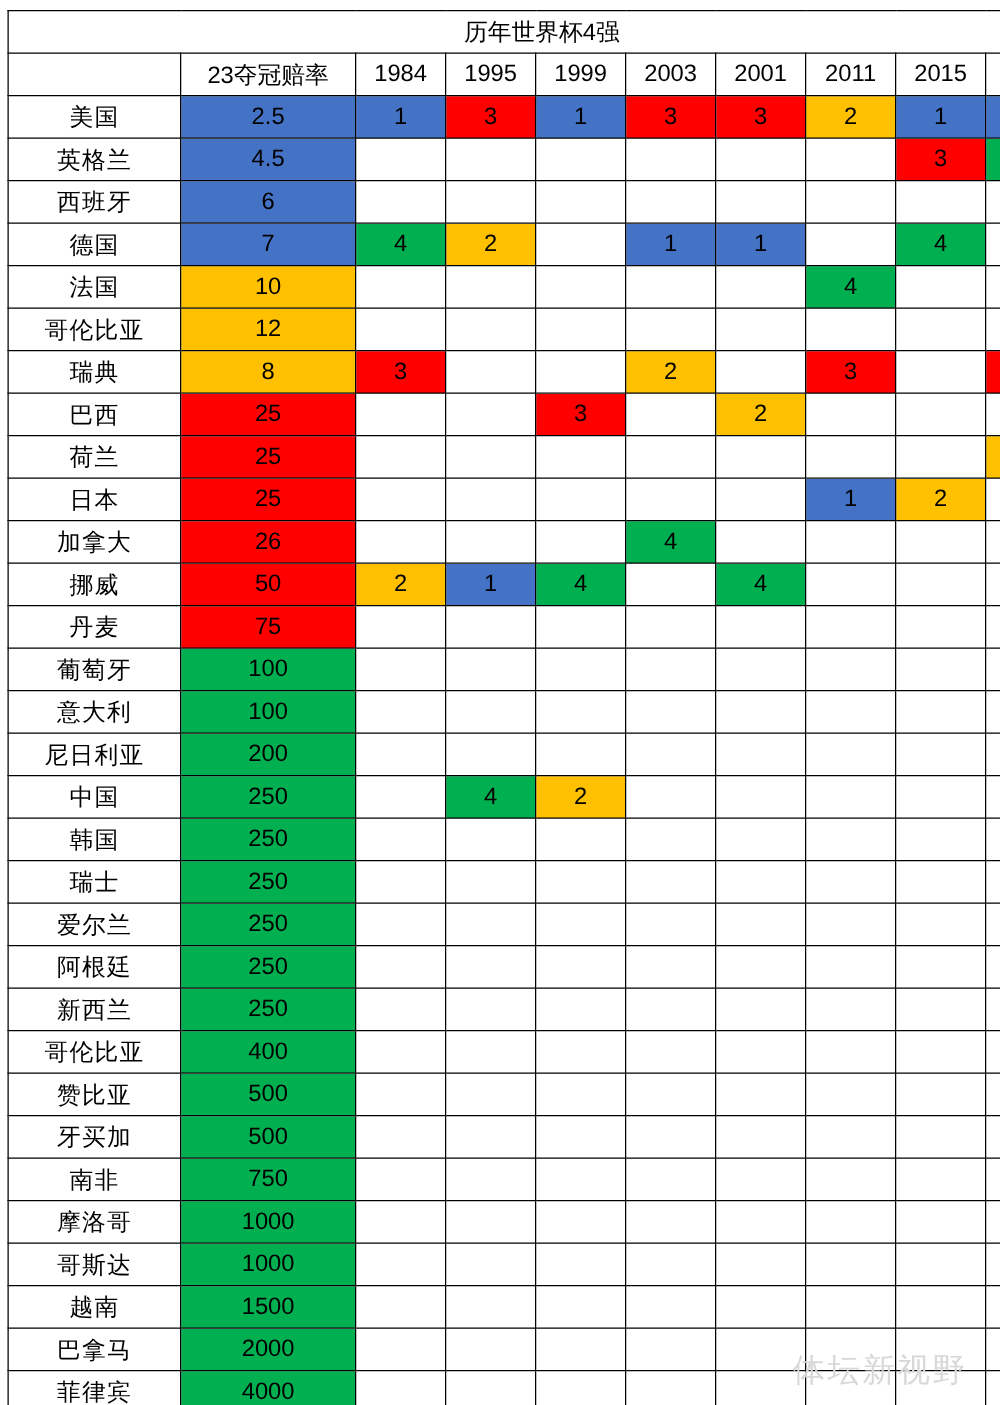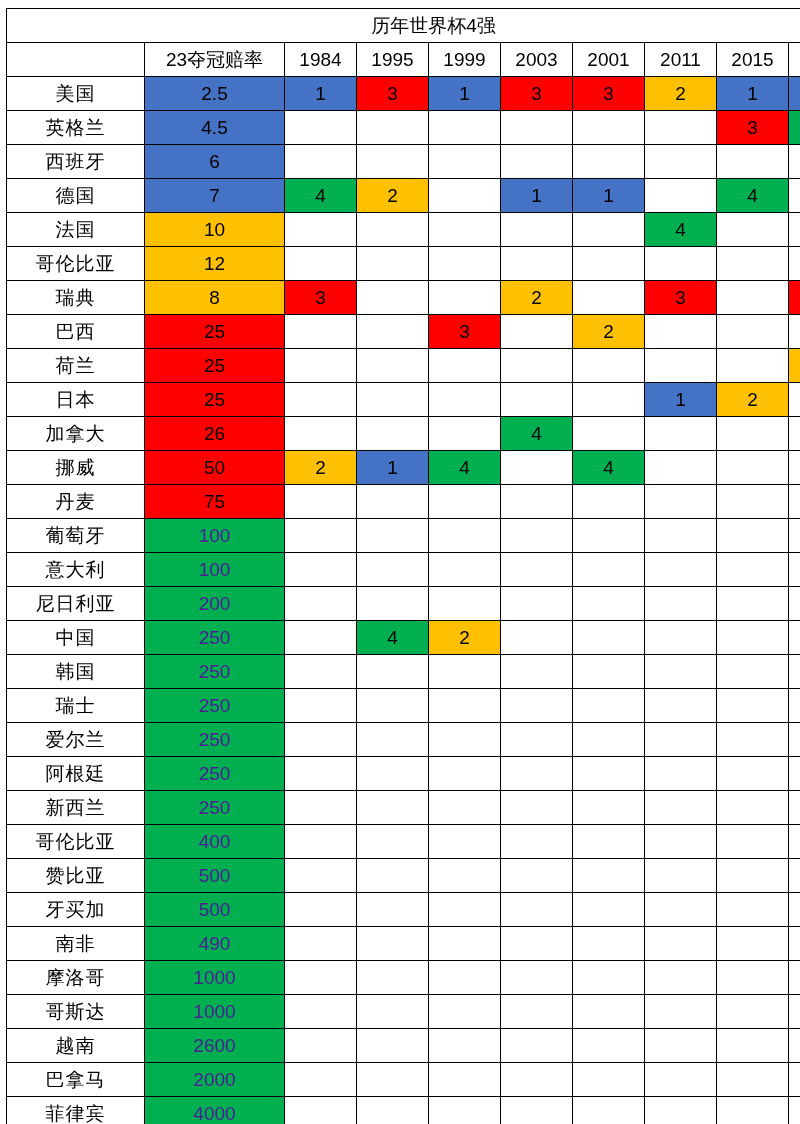--- a/index.html
+++ b/index.html
@@ -53,21 +53,21 @@
   }
   td.blank {
     background: #ffffff;
   }
   
   .c-blue   { background: #4472c4; color: #000000; }
   .c-orange { background: #ffc000; color: #000000; }
   .c-red    { background: #ff0000; color: #c00000; }
   .c-green  { background: #00b050; color: #000000; }
   .c-red .num, td.c-red { color: #cc0000; }
-  .c-green.odds { color: #4c1d95; }
+  .c-green.odds { color: #000000; }
   
   col.c-country { width: 138px; }
   col.c-odds    { width: 140px; }
   col.c-year    { width: 72px; }
   
   .watermark {
     position: absolute;
     right: 26px;
     bottom: 18px;
     font-size: 26px;
@@ -405,21 +405,21 @@
           <td class="blank"></td>
           <td class="blank"></td>
           <td class="blank"></td>
           <td class="blank"></td>
           <td class="blank"></td>
           <td class="blank"></td>
           <td class="blank"></td>
         </tr>
         <tr>
           <td class="country">南非</td>
-          <td class="odds c-green">490</td>
+          <td class="odds c-green">750</td>
           <td class="blank"></td>
           <td class="blank"></td>
           <td class="blank"></td>
           <td class="blank"></td>
           <td class="blank"></td>
           <td class="blank"></td>
           <td class="blank"></td>
           <td class="blank"></td>
         </tr>
         <tr>
@@ -441,21 +441,21 @@
           <td class="blank"></td>
           <td class="blank"></td>
           <td class="blank"></td>
           <td class="blank"></td>
           <td class="blank"></td>
           <td class="blank"></td>
           <td class="blank"></td>
         </tr>
         <tr>
           <td class="country">越南</td>
-          <td class="odds c-green">2600</td>
+          <td class="odds c-green">1500</td>
           <td class="blank"></td>
           <td class="blank"></td>
           <td class="blank"></td>
           <td class="blank"></td>
           <td class="blank"></td>
           <td class="blank"></td>
           <td class="blank"></td>
           <td class="blank"></td>
         </tr>
         <tr>
@@ -477,13 +477,14 @@
           <td class="blank"></td>
           <td class="blank"></td>
           <td class="blank"></td>
           <td class="blank"></td>
           <td class="blank"></td>
           <td class="blank"></td>
           <td class="blank"></td>
         </tr>
       </tbody>
   </table>
+  <div class="watermark">体坛新视野</div>
 </div>
 
 </body></html>

